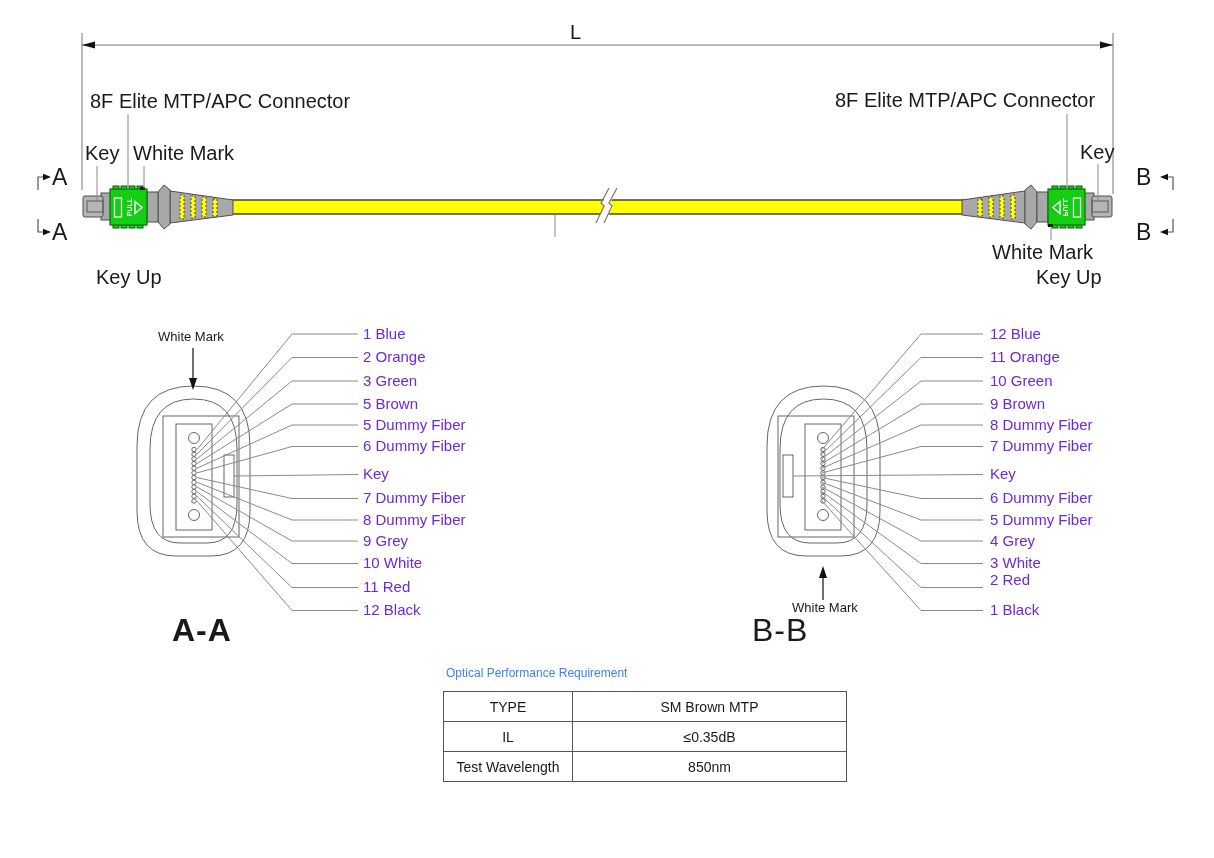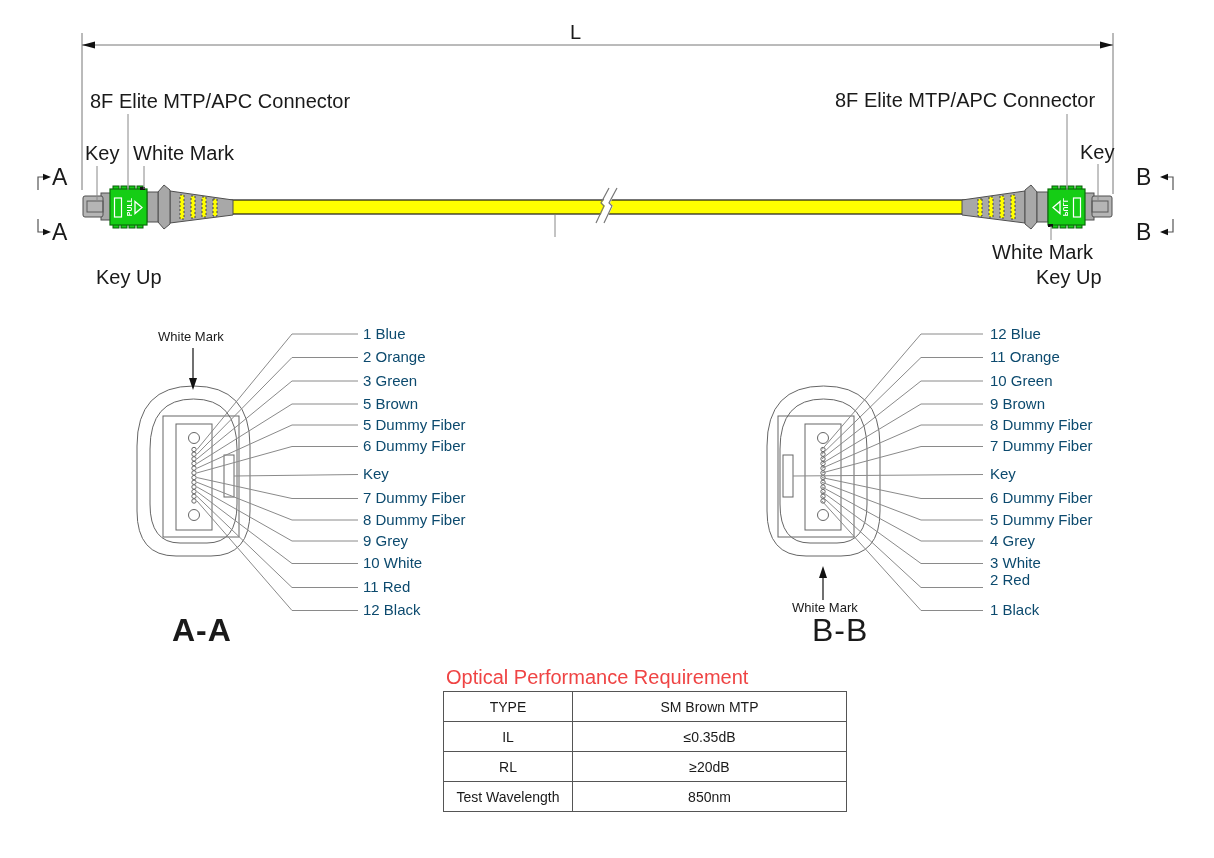--- a/index.html
+++ b/index.html
@@ -3,26 +3,26 @@
 <meta charset="utf-8">
 <style>
   html,body{margin:0;padding:0;background:#fff;}
   #stage{position:relative;width:1214px;height:858px;background:#fff;overflow:hidden;
          font-family:"Liberation Sans","DejaVu Sans",sans-serif;color:#111;}
   #art{position:absolute;left:0;top:0;}
   .lbl{position:absolute;white-space:nowrap;color:#1a1a1a;}
   .big{font-size:20px;}
   .sec{font-size:23px;}
   .ttl{font-size:32px;letter-spacing:1px;}
-  .pin{position:absolute;font-size:15px;white-space:nowrap;color:#0c4a6e;line-height:18px;}
+  .pin{position:absolute;font-size:15px;white-space:nowrap;color:#6d28d9;line-height:18px;}
   .pa{left:363px;}
   .pb{left:990px;}
   .wm{font-size:13px;}
   #fan-a polyline,#fan-b polyline{fill:none;stroke:#8a8a8a;stroke-width:1;}
-  .tbl-title{position:absolute;left:446px;top:666px;font-size:20px;color:#ef4444;}
+  .tbl-title{position:absolute;left:446px;top:666px;font-size:12px;color:#3b82f6;}
   table.perf{position:absolute;left:443px;top:691px;border-collapse:collapse;
              table-layout:fixed;width:404px;}
   table.perf td{border:1px solid #555;height:29px;text-align:center;vertical-align:middle;
                 font-size:14px;color:#1a1a1a;padding:0;}
   table.perf td.c1{width:128px;}
 </style>
 </head>
 <body>
 
 <div id="stage">
@@ -212,36 +212,32 @@
   <div class="pin pb" style="top:395px">9 Brown</div>
   <div class="pin pb" style="top:416px">8 Dummy Fiber</div>
   <div class="pin pb" style="top:437px">7 Dummy Fiber</div>
   <div class="pin pb" style="top:465px">Key</div>
   <div class="pin pb" style="top:489px">6 Dummy Fiber</div>
   <div class="pin pb" style="top:511px">5 Dummy Fiber</div>
   <div class="pin pb" style="top:532px">4 Grey</div>
   <div class="pin pb" style="top:554px">3 White</div>
   <div class="pin pb" style="top:571px">2 Red</div>
   <div class="pin pb" style="top:601px">1 Black</div>
-  <div class="lbl ttl" style="left:812px;top:612px;">B-B</div>
+  <div class="lbl ttl" style="left:752px;top:612px;">B-B</div>
 
   <div class="tbl-title">Optical Performance Requirement</div>
   <table class="perf">
     <tbody>
         <tr>
       <td class="c1">TYPE</td>
       <td>SM Brown MTP</td>
     </tr>
     <tr>
       <td class="c1">IL</td>
       <td>≤0.35dB</td>
     </tr>
     <tr>
-      <td class="c1">RL</td>
-      <td>≥20dB</td>
-    </tr>
-    <tr>
       <td class="c1">Test Wavelength</td>
       <td>850nm</td>
     </tr>
   </tbody>
     </table>
 </div>
 
 </body></html>

